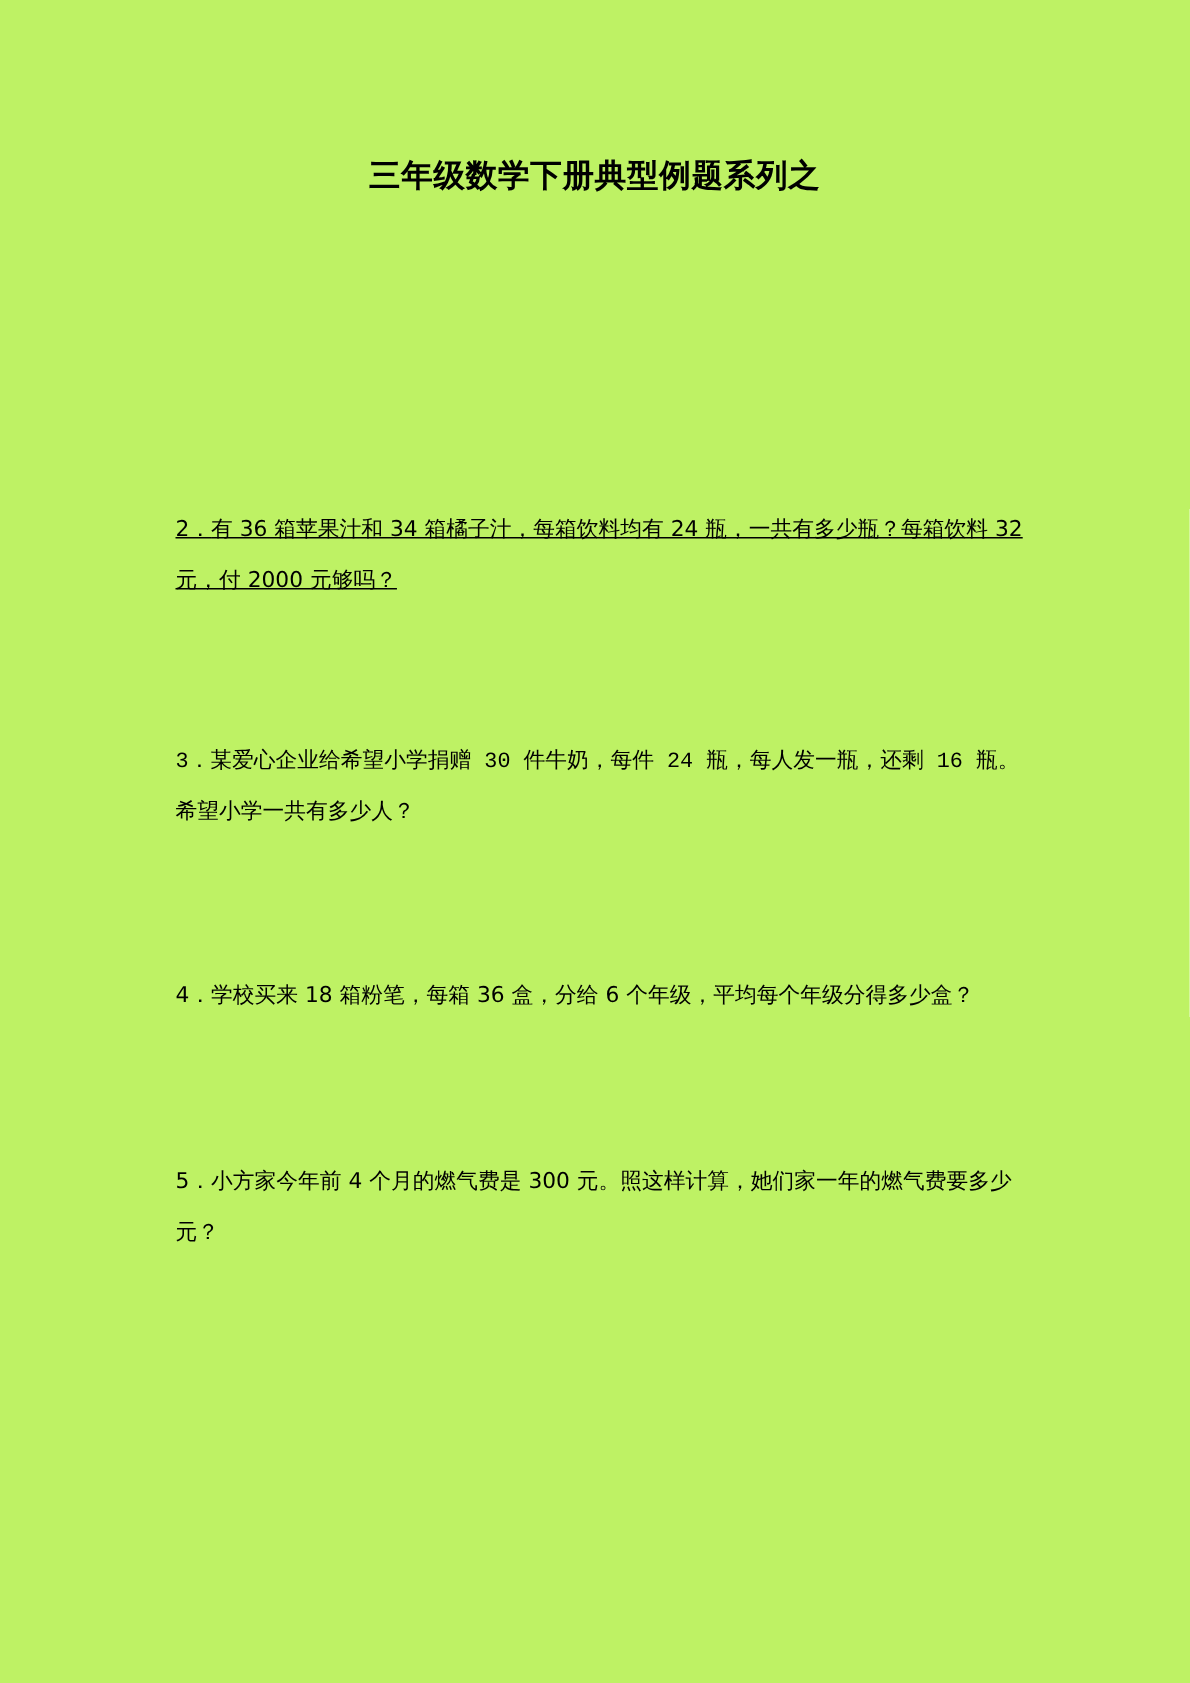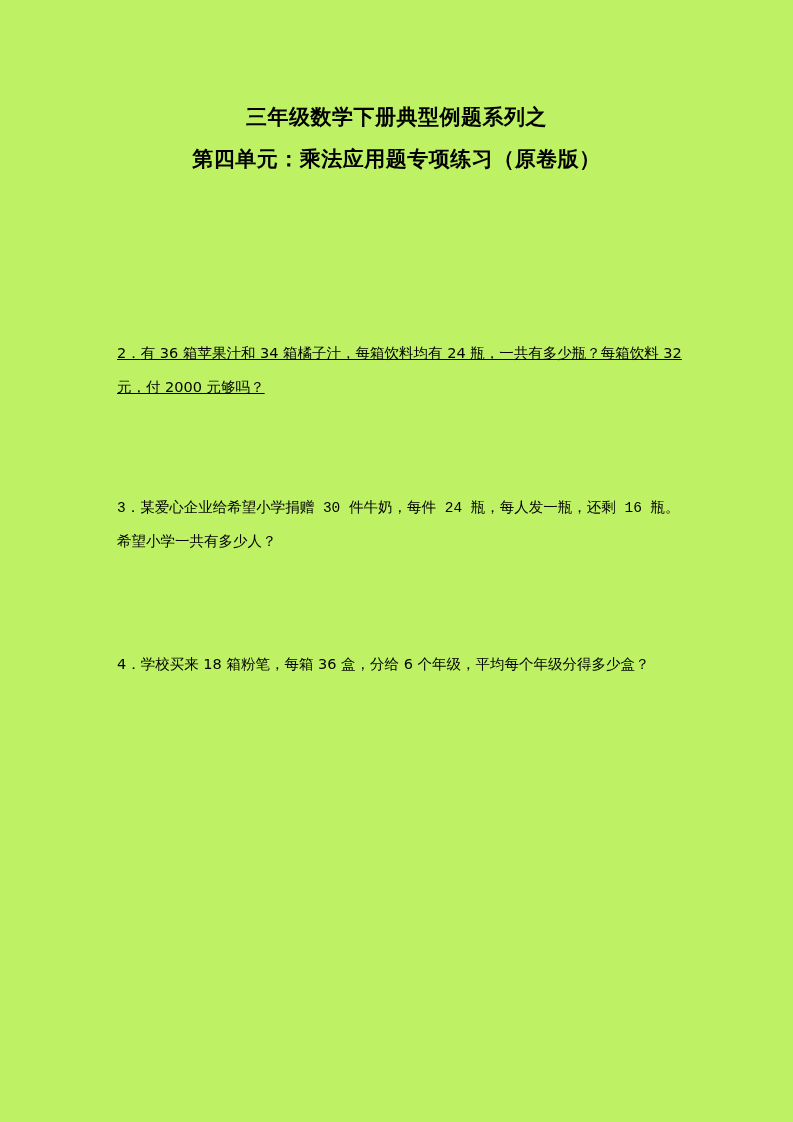--- a/index.html
+++ b/index.html
@@ -47,29 +47,31 @@
     .q4 { top: 647px; }
     .q5 { top: 771px; }
     .q6 { top: 927px; }
     .q-num, .q-text { display: inline; }
   </style>
 </head>
 <body>
 
 <div class="page">
   <div class="title title-1">三年级数学下册典型例题系列之</div>
-  <div class="title title-2">第四单元：乘法应用题专项练习（原卷版）</div>
 
 
   <div class="question q2">
     <span class="q-num">2．</span><span class="q-text">有 36 箱苹果汁和 34 箱橘子汁，每箱饮料均有 24 瓶，一共有多少瓶？每箱饮料 32 元，付 2000 元够吗？</span>
   </div>
 
   <div class="question q3">
     <span class="q-num">3．</span><span class="q-text">某爱心企业给希望小学捐赠 30 件牛奶，每件 24 瓶，每人发一瓶，还剩 16 瓶。希望小学一共有多少人？</span>
   </div>
 
   <div class="question q4">
     <span class="q-num">4．</span><span class="q-text">学校买来 18 箱粉笔，每箱 36 盒，分给 6 个年级，平均每个年级分得多少盒？</span>
   </div>
 
+  <div class="question q5">
+    <span class="q-num">5．</span><span class="q-text">小方家今年前 4 个月的燃气费是 300 元。照这样计算，她们家一年的燃气费要多少元？</span>
+  </div>
 
 </div>
 
 </body></html>

